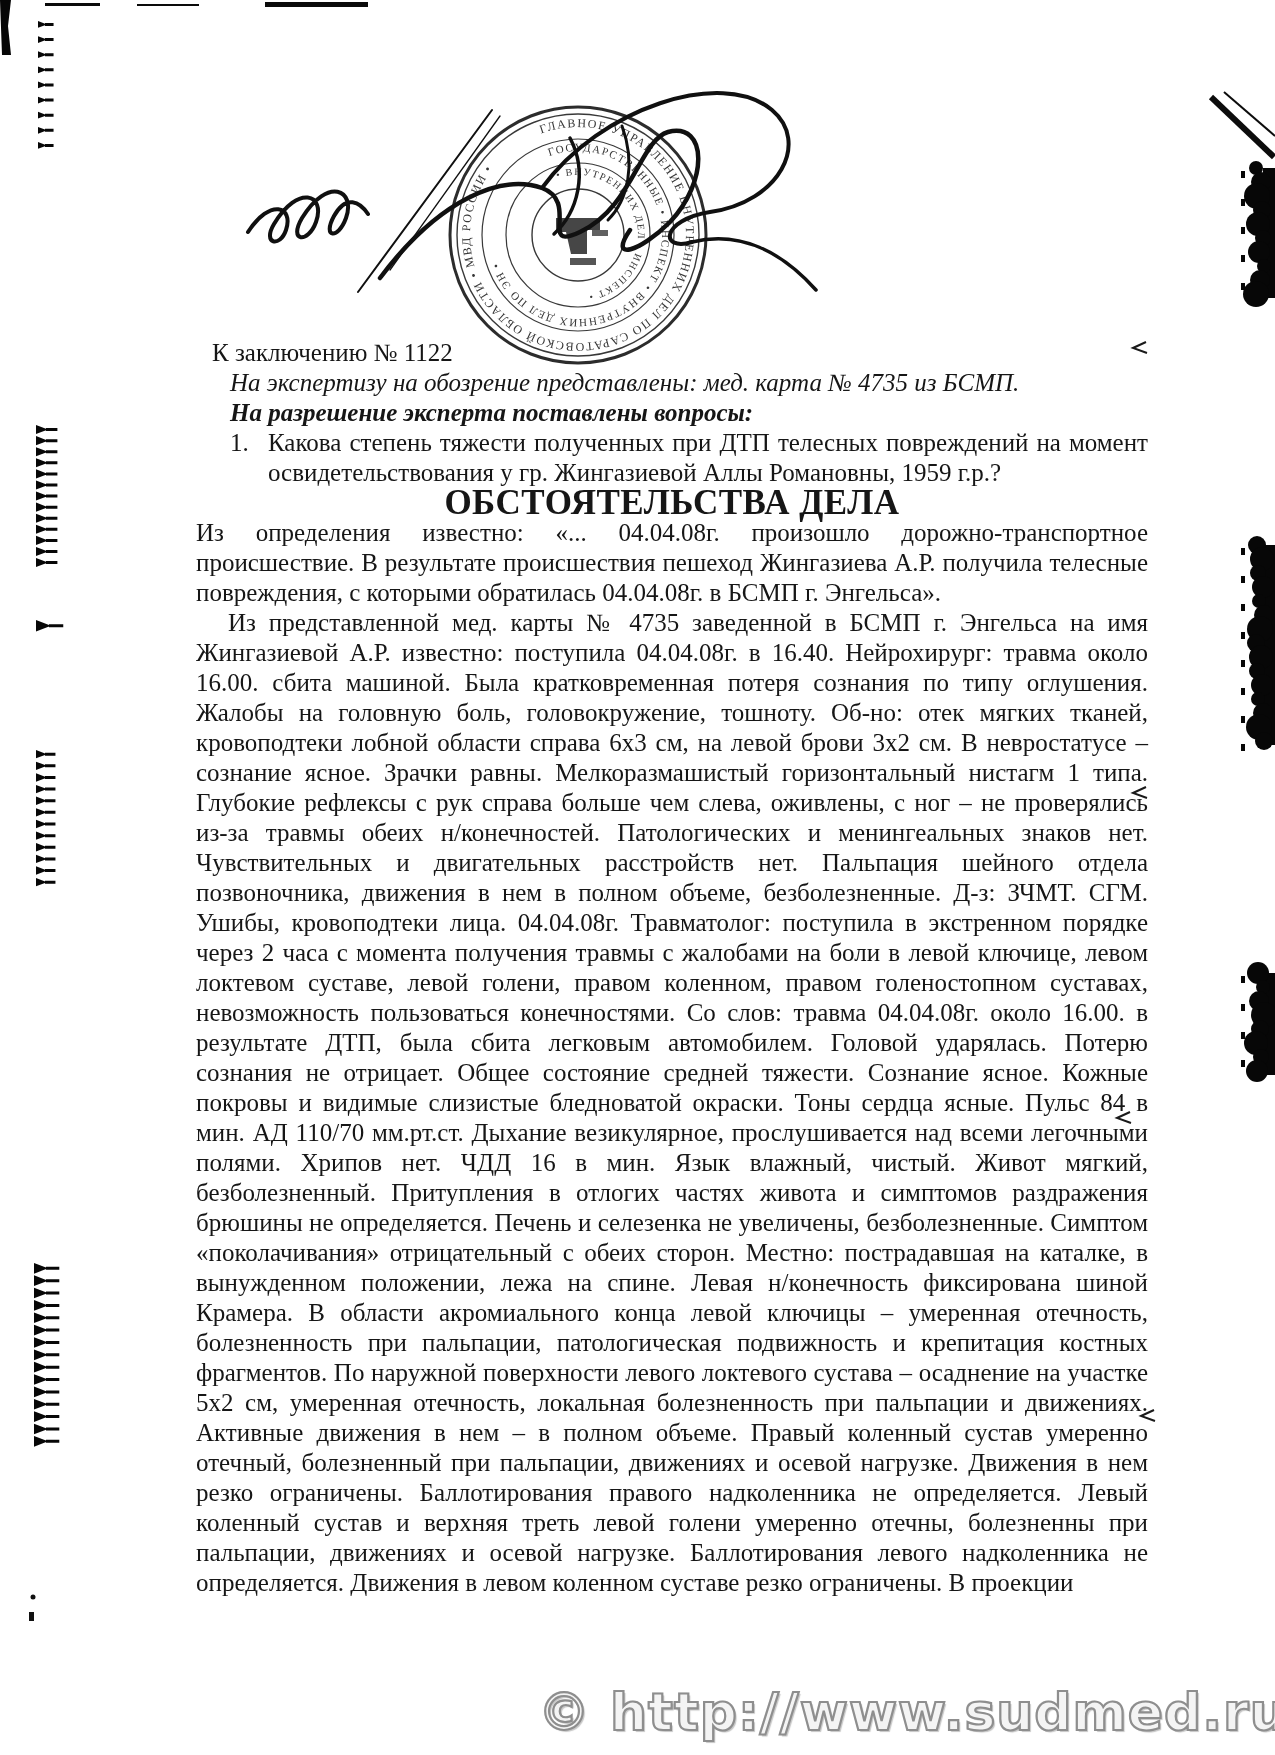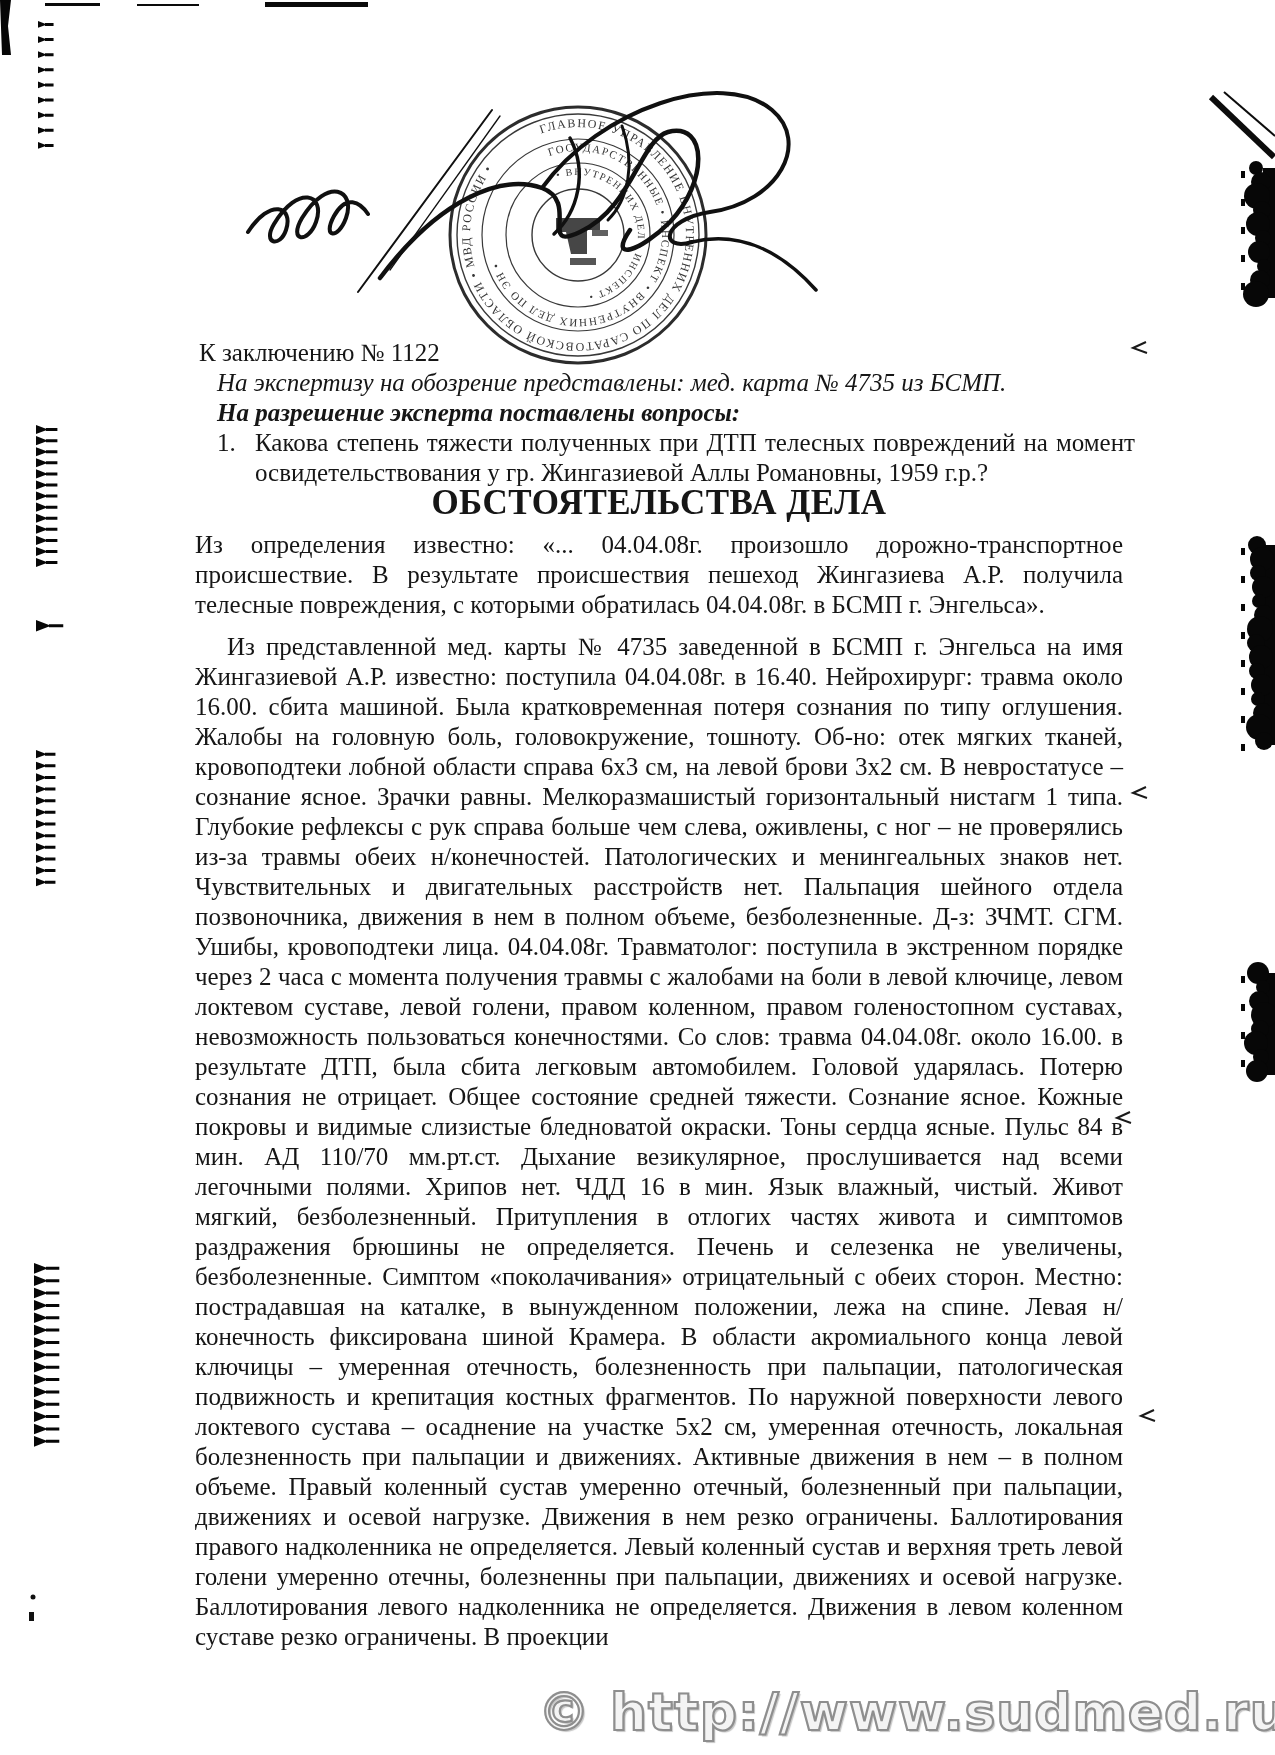--- a/index.html
+++ b/index.html
@@ -1,28 +1,28 @@
 <!DOCTYPE html>
 <html lang="ru"><head>
 <meta charset="utf-8">
 <style>
   html,body{margin:0;padding:0;background:#ffffff;}
   .page{position:relative;width:1275px;height:1755px;background:#fff;overflow:hidden;
         font-family:"Liberation Serif","DejaVu Serif",serif;color:#161616;}
   
-  .content{position:absolute;left:183px;top:338px;width:952px;font-size:25px;line-height:30px;}
+  .content{position:absolute;left:196px;top:338px;width:952px;font-size:25px;line-height:30px;}
   .ref{padding-left:16px;}
   .ind{padding-left:34px;font-style:italic;}
   .bold{font-weight:bold;}
   .jline{text-align:justify;}
   .qrow{display:flex;align-items:flex-start;padding-left:34px;}
   .qnum{flex:0 0 38px;}
   .qtext{flex:1;text-align:justify;}
   .section-title{text-align:center;font-weight:bold;font-size:35px;line-height:30px;letter-spacing:.5px;}
-  p.body-para{margin:12px;text-align:justify;}
+  p.body-para{margin:0;text-align:justify;}
   p.indented{text-indent:32px;}
   
   .stamp-wrap{position:absolute;left:240px;top:80px;width:580px;height:292px;}
   .stamp-wrap svg{display:block;width:100%;height:100%;}
   .ring-text{font-family:"Liberation Serif",serif;fill:#272727;letter-spacing:1.5px;}
   
   #artifact-layer{position:absolute;left:0;top:0;width:1275px;height:1755px;pointer-events:none;}
   
   .watermark{position:absolute;left:538px;top:1682px;white-space:nowrap;
      font-family:"DejaVu Sans","Liberation Sans",sans-serif;font-size:52px;font-weight:bold;

